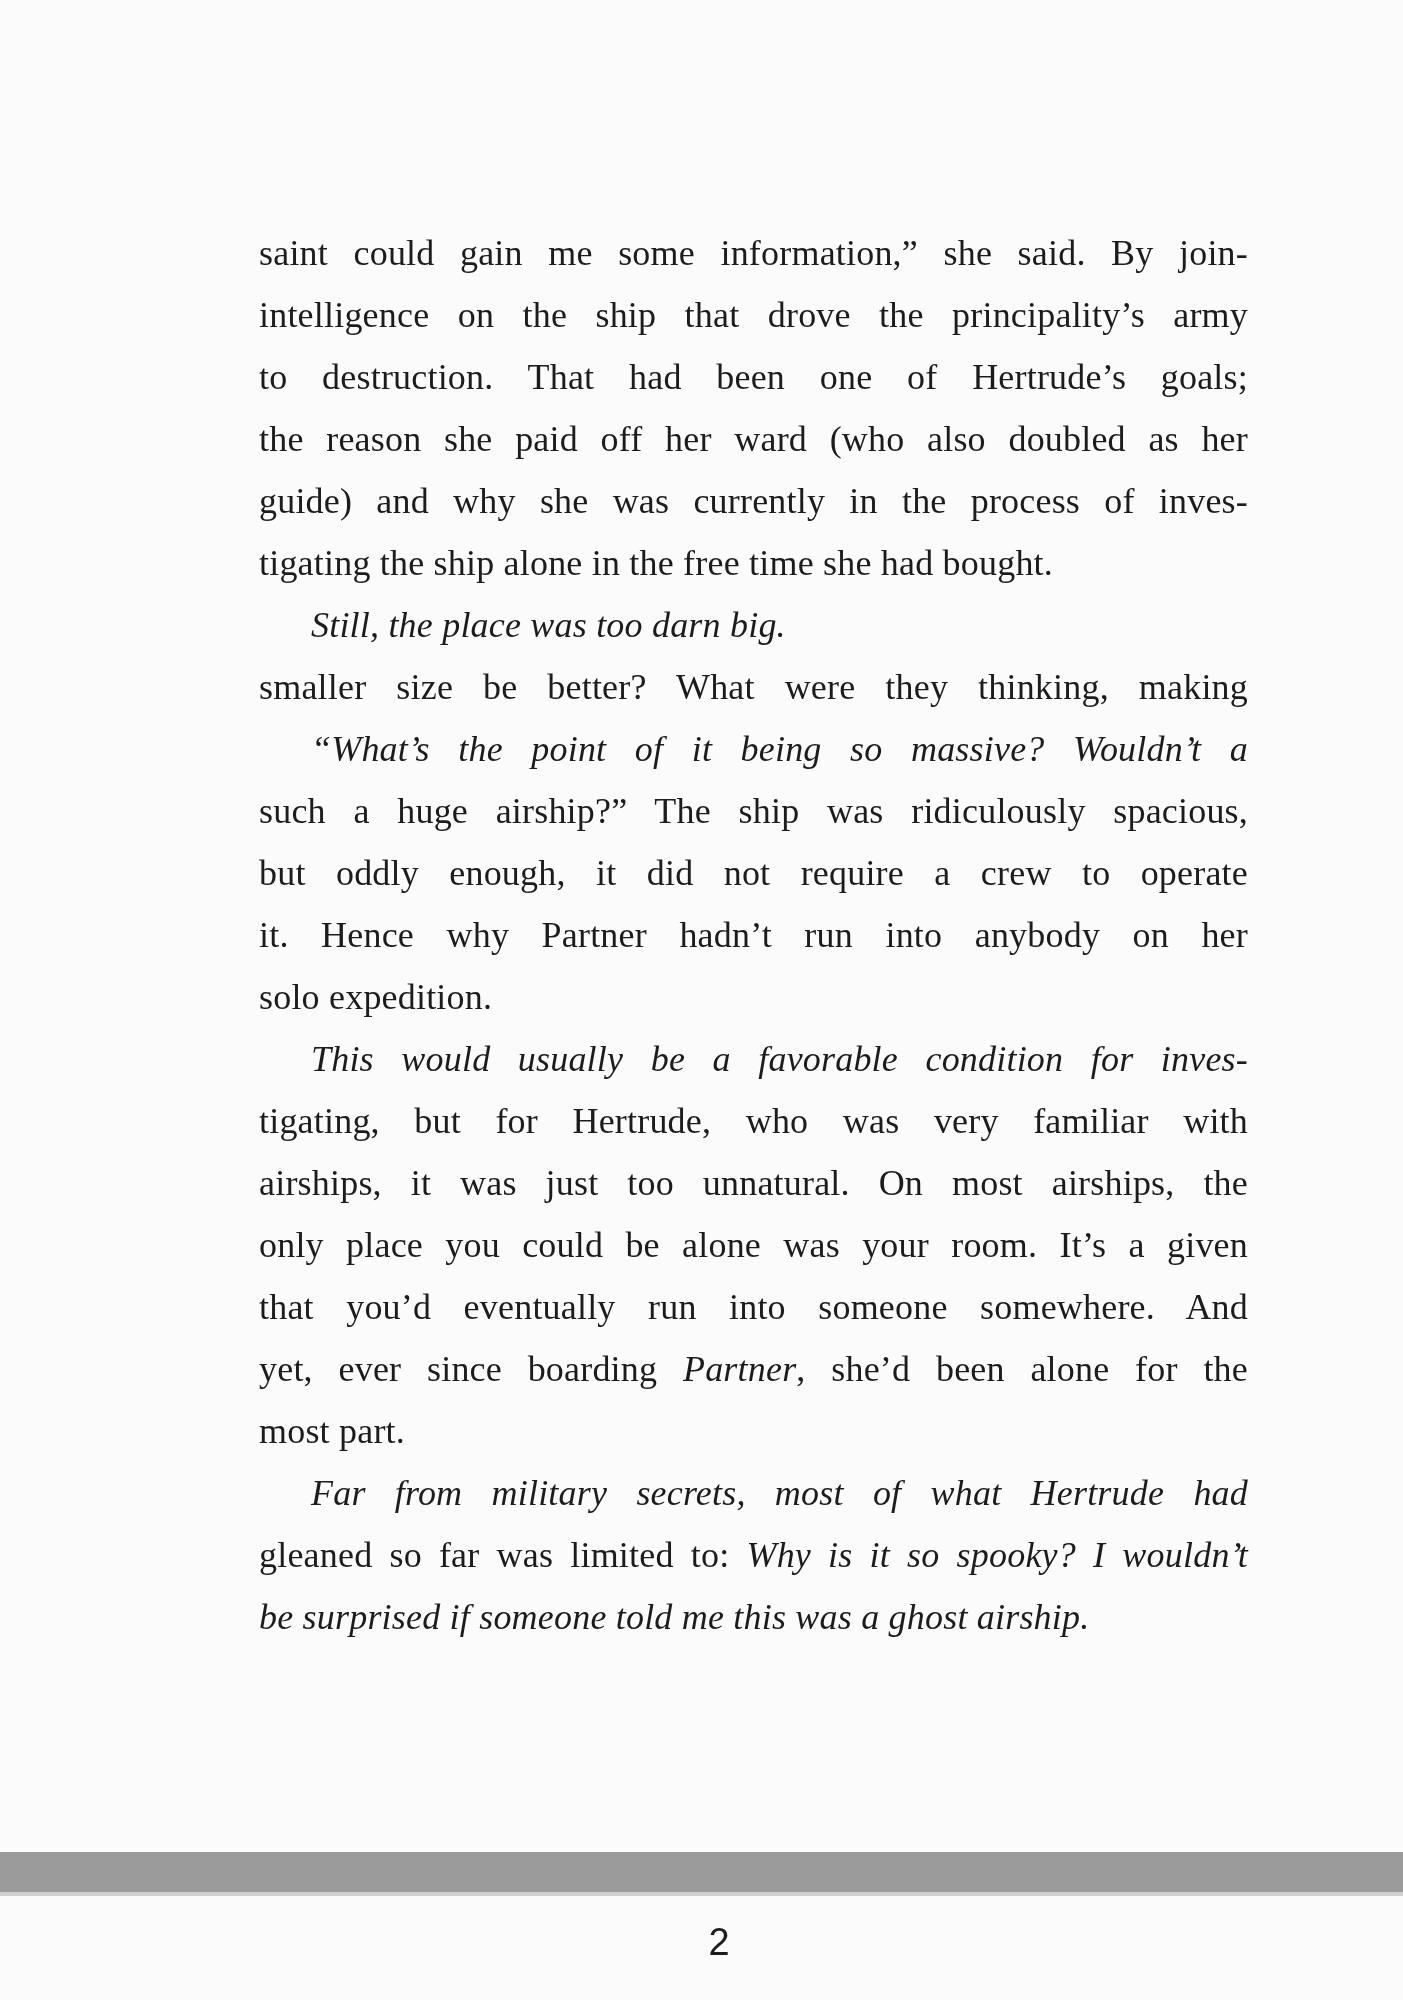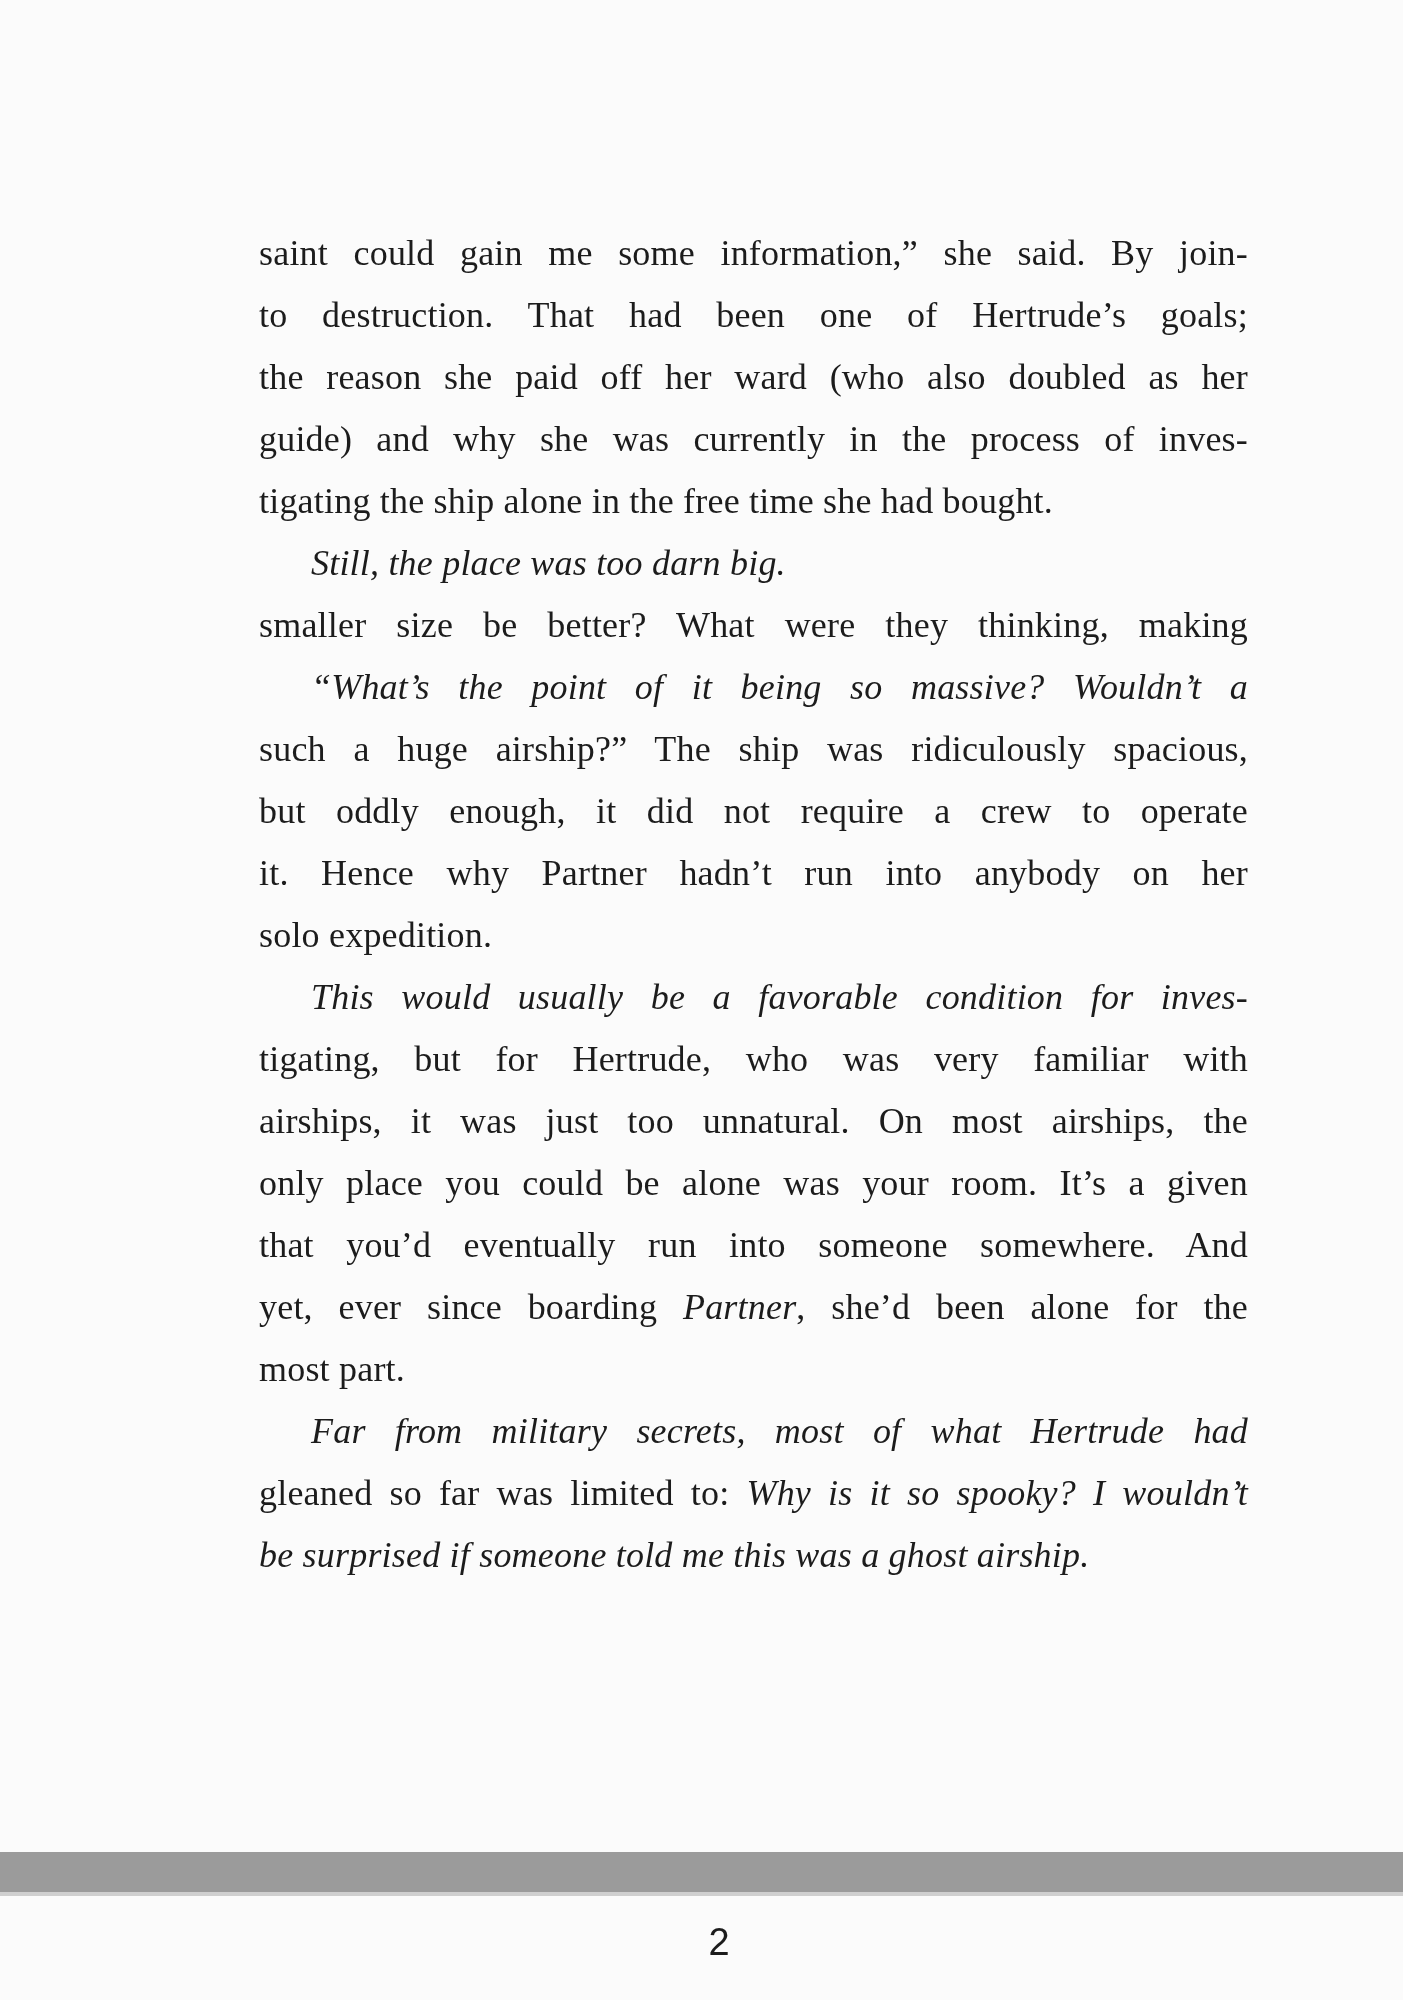--- a/index.html
+++ b/index.html
@@ -59,20 +59,21 @@
     font-size: 38px;
     line-height: 40px;
   }
 </style>
 </head>
 <body style="background: rgb(251, 251, 251); color: rgb(28, 28, 28);">
 
 <div class="page">
   <div class="text-block">
       <div class="line just"><span>saint could gain me some information,” she said. By join-</span></div>
+      <div class="line just"><span>intelligence on the ship that drove the principality’s army</span></div>
       <div class="line just"><span>to destruction. That had been one of Hertrude’s goals;</span></div>
       <div class="line just"><span>the reason she paid off her ward (who also doubled as her</span></div>
       <div class="line just"><span>guide) and why she was currently in the process of inves-</span></div>
       <div class="line"><span>tigating the ship alone in the free time she had bought.</span></div>
       <div class="line indent"><span>Still, the place was too darn big.</span></div>
       <div class="line just"><span>smaller size be better? What were they thinking, making</span></div>
       <div class="line indent just"><span>“What’s the point of it being so massive? Wouldn’t a</span></div>
       <div class="line just"><span>such a huge airship?” The ship was ridiculously spacious,</span></div>
       <div class="line just"><span>but oddly enough, it did not require a crew to operate</span></div>
       <div class="line just"><span>it. Hence why Partner hadn’t run into anybody on her</span></div>

